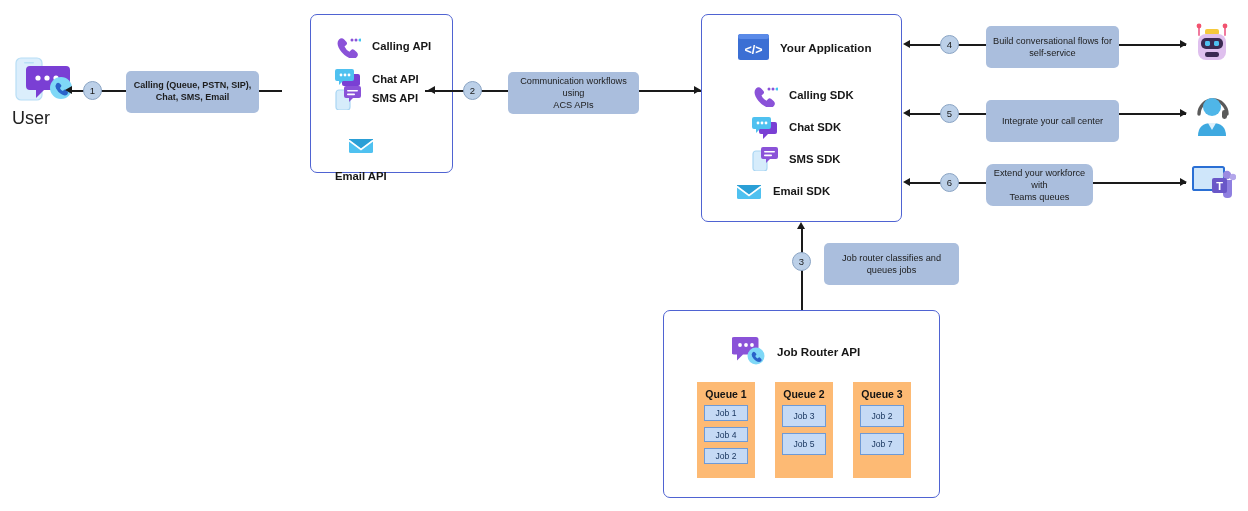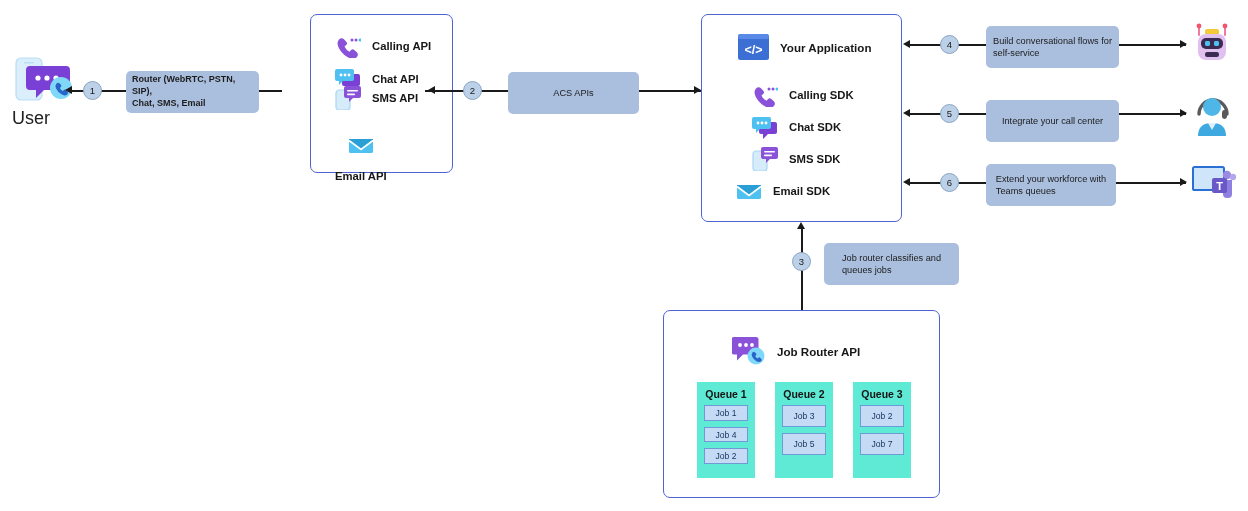--- a/index.html
+++ b/index.html
@@ -29,21 +29,21 @@
   }
 
   
   .callout {
     background: #aabedd;
     border-radius: 5px;
     box-sizing: border-box;
     display: flex;
     align-items: center;
     justify-content: center;
-    text-align: left;
+    text-align: center;
     font-size: 9.2px;
     line-height: 1.32;
     color: #1c1c1c;
     padding: 21px 6px;
   }
   .callout.bold { font-weight: bold; font-size: 9px; }
 
   
   .stepnum {
     width: 19px;
@@ -102,21 +102,21 @@
   }
 
   
   .user-label {
     font-size: 18px;
     color: #212121;
   }
 
   
   .queue-col {
-    background: #5eead4;
+    background: #fdba74;
     box-sizing: border-box;
     padding: 6px 7px 8px 7px;
     display: flex;
     flex-direction: column;
     align-items: center;
   }
   .queue-title {
     font-size: 10.5px;
     font-weight: bold;
     color: #141414;
@@ -153,21 +153,21 @@
       <path d="M42.5 27.5 q1.6 -1.6 3.2 0 l1.4 1.6 q0.7 0.9 -0.2 1.8 l-1 1 q1 2.2 3 3.2 l1 -1 q0.9 -0.9 1.8 -0.2 l1.6 1.4 q1.6 1.6 0 3.2 q-2.4 2.2 -6.2 -0.4 q-3.4 -2.3 -5 -5.6 q-1.4 -3 0.4 -5 Z" fill="#2a63c9"></path>
     </svg>
   </div>
   <div class="abs user-label" style="left:12px; top:108px;">User</div>
 
   <div class="abs hline" style="left:72px; top:90px; width:210px;"></div>
   <div class="abs arrow-l" style="left:65px; top:85.5px;"></div>
   <div class="abs stepnum" style="left:83px; top:81px;">1</div>
   <div class="abs callout bold" style="left:126px; top:71px; width:133px; height:38px;">
     <div>
-      <div>Router (WebRTC, PSTN, SIP),</div>
+      <div>Calling (Queue, PSTN, SIP),</div>
       <div>Chat, SMS, Email</div>
     </div>
   </div>
 
   <div class="abs panel" style="left:282px; top:14px; width:143px; height:159px;margin-left:28px;">
     <div class="abs srow" style="left:24px; top:19px;">
       <span class="icon-wrap">
         <svg width="26" height="24" viewBox="0 0 26 24">
           <path d="M4 5.5 q2.6 -2.6 5.2 0 l2.3 2.6 q1.2 1.5 -0.3 2.9 l-1.7 1.6 q1.6 3.6 5 5.2 l1.6 -1.7 q1.4 -1.5 2.9 -0.3 l2.6 2.3 q2.6 2.6 0 5.2 q-3.9 3.4 -10 -0.8 q-5.5 -3.8 -8 -9.1 q-2.3 -4.9 0.4 -7.9 Z" fill="#8a52d8"></path>
           <circle cx="17" cy="6" r="1.5" fill="#8a52d8"></circle>
@@ -214,20 +214,21 @@
       <span class="lbl">Email API</span>
     </div>
   </div>
 
   <div class="abs hline" style="left:425px; top:90px; width:276px;"></div>
   <div class="abs arrow-l" style="left:428px; top:85.5px;"></div>
   <div class="abs arrow-r" style="left:694px; top:85.5px;"></div>
   <div class="abs stepnum" style="left:463px; top:81px;">2</div>
   <div class="abs callout" style="left:508px; top:72px; width:131px; height:37px;">
     <div>
+      <div>Communication workflows using</div>
       <div>ACS APIs</div>
     </div>
   </div>
 
   <div class="abs panel" style="left:701px; top:14px; width:201px; height:208px;">
 
     <div class="abs srow" style="left:36px; top:18px;">
       <span class="icon-wrap" style="width:31px; height:28px; flex:0 0 31px;">
         <svg width="31" height="28" viewBox="0 0 31 28">
           <rect x="0" y="1" width="31" height="26" rx="2.5" fill="#3b6fd4"></rect>
@@ -326,21 +327,21 @@
       <circle cx="20" cy="15" r="9" fill="#4fb6e8"></circle>
       <path d="M6 44 q0 -13 14 -13 q14 0 14 13 Z" fill="#3ea9e0"></path>
       <path d="M16 31 L20 38 L24 31 Z" fill="#dff1fb"></path>
     </svg>
   </div>
 
   <div class="abs hline" style="left:909px; top:182px; width:277px;"></div>
   <div class="abs arrow-l" style="left:903px; top:177.5px;"></div>
   <div class="abs arrow-r" style="left:1180px; top:177.5px;"></div>
   <div class="abs stepnum" style="left:940px; top:173px;">6</div>
-  <div class="abs callout" style="left:986px; top:164px; width:130px; height:37px;">
+  <div class="abs callout" style="left:986px; top:164px; width:107px; height:37px;border-radius:7px;">
     <div>
       <div>Extend your workforce with</div>
       <div>Teams queues</div>
     </div>
   </div>
   <div class="abs" style="left:1192px; top:164px;">
     <svg width="44" height="38" viewBox="0 0 44 38">
       <rect x="1" y="3" width="31" height="23" rx="1.6" fill="#cfe6fa" stroke="#2a6fd4" stroke-width="2"></rect>
       <circle cx="35" cy="11" r="4.2" fill="#9b8ae0"></circle>
       <circle cx="41" cy="13" r="3.2" fill="#b3a6ea"></circle>

